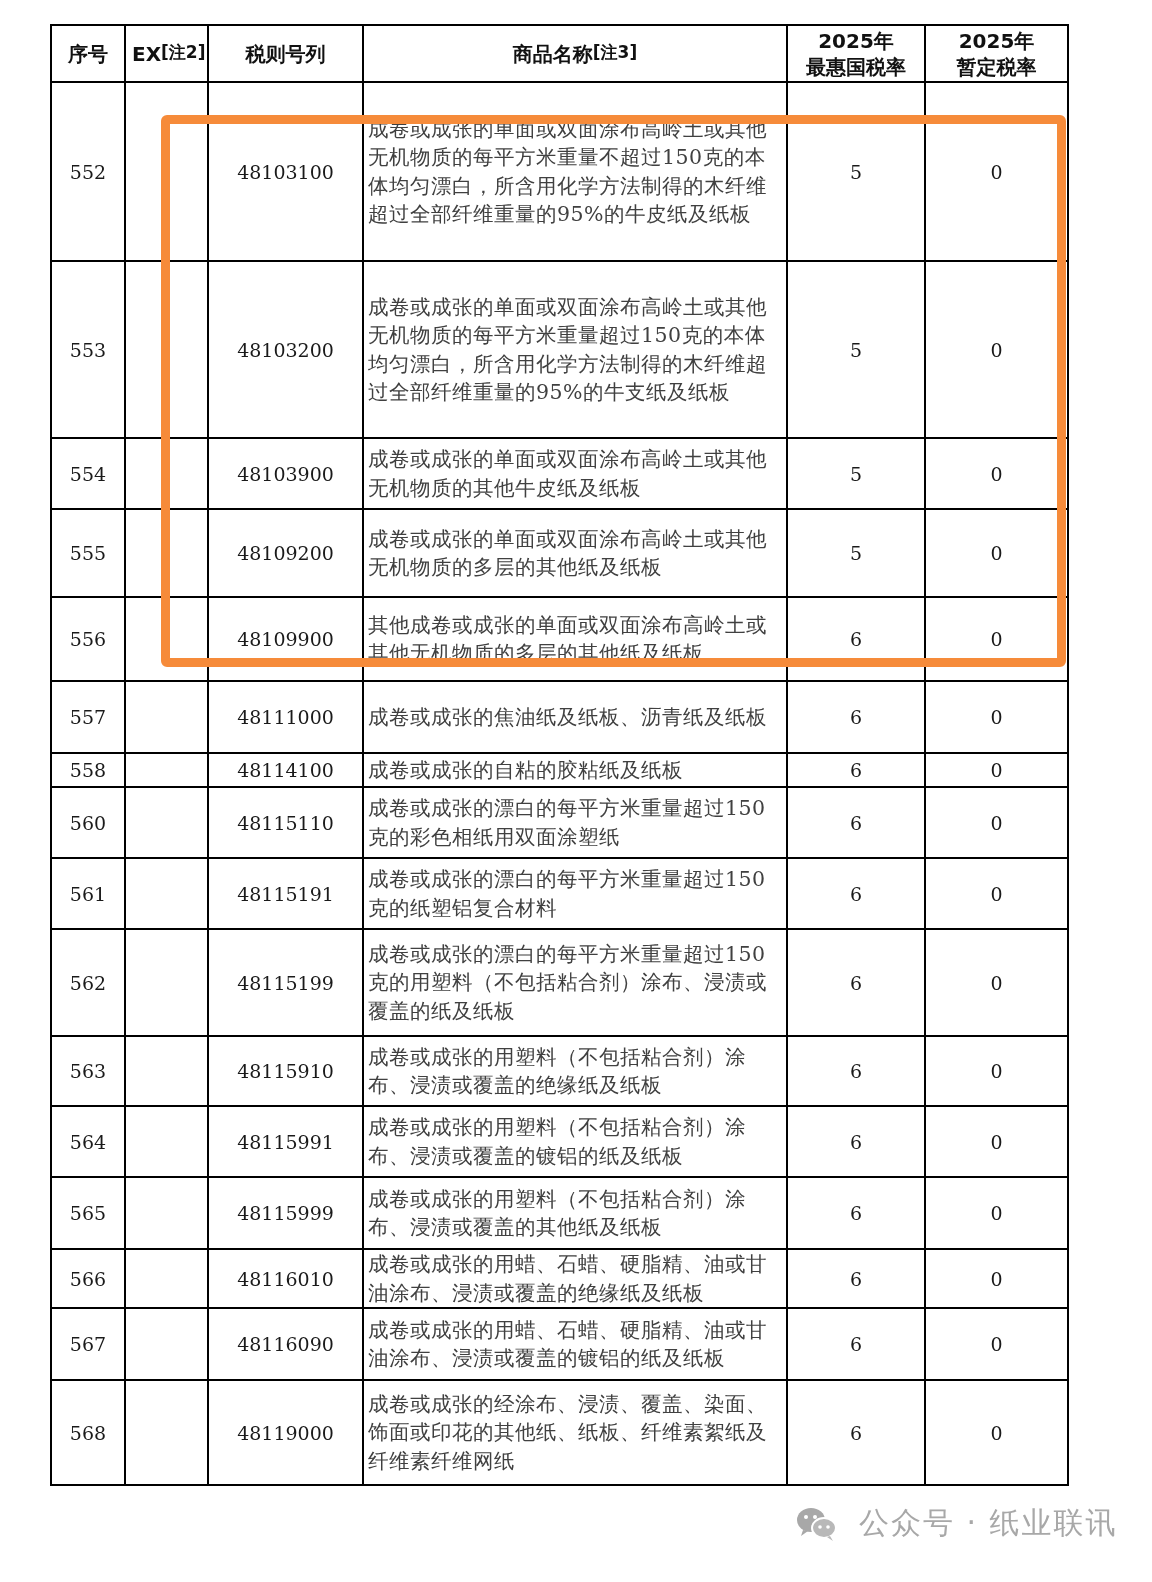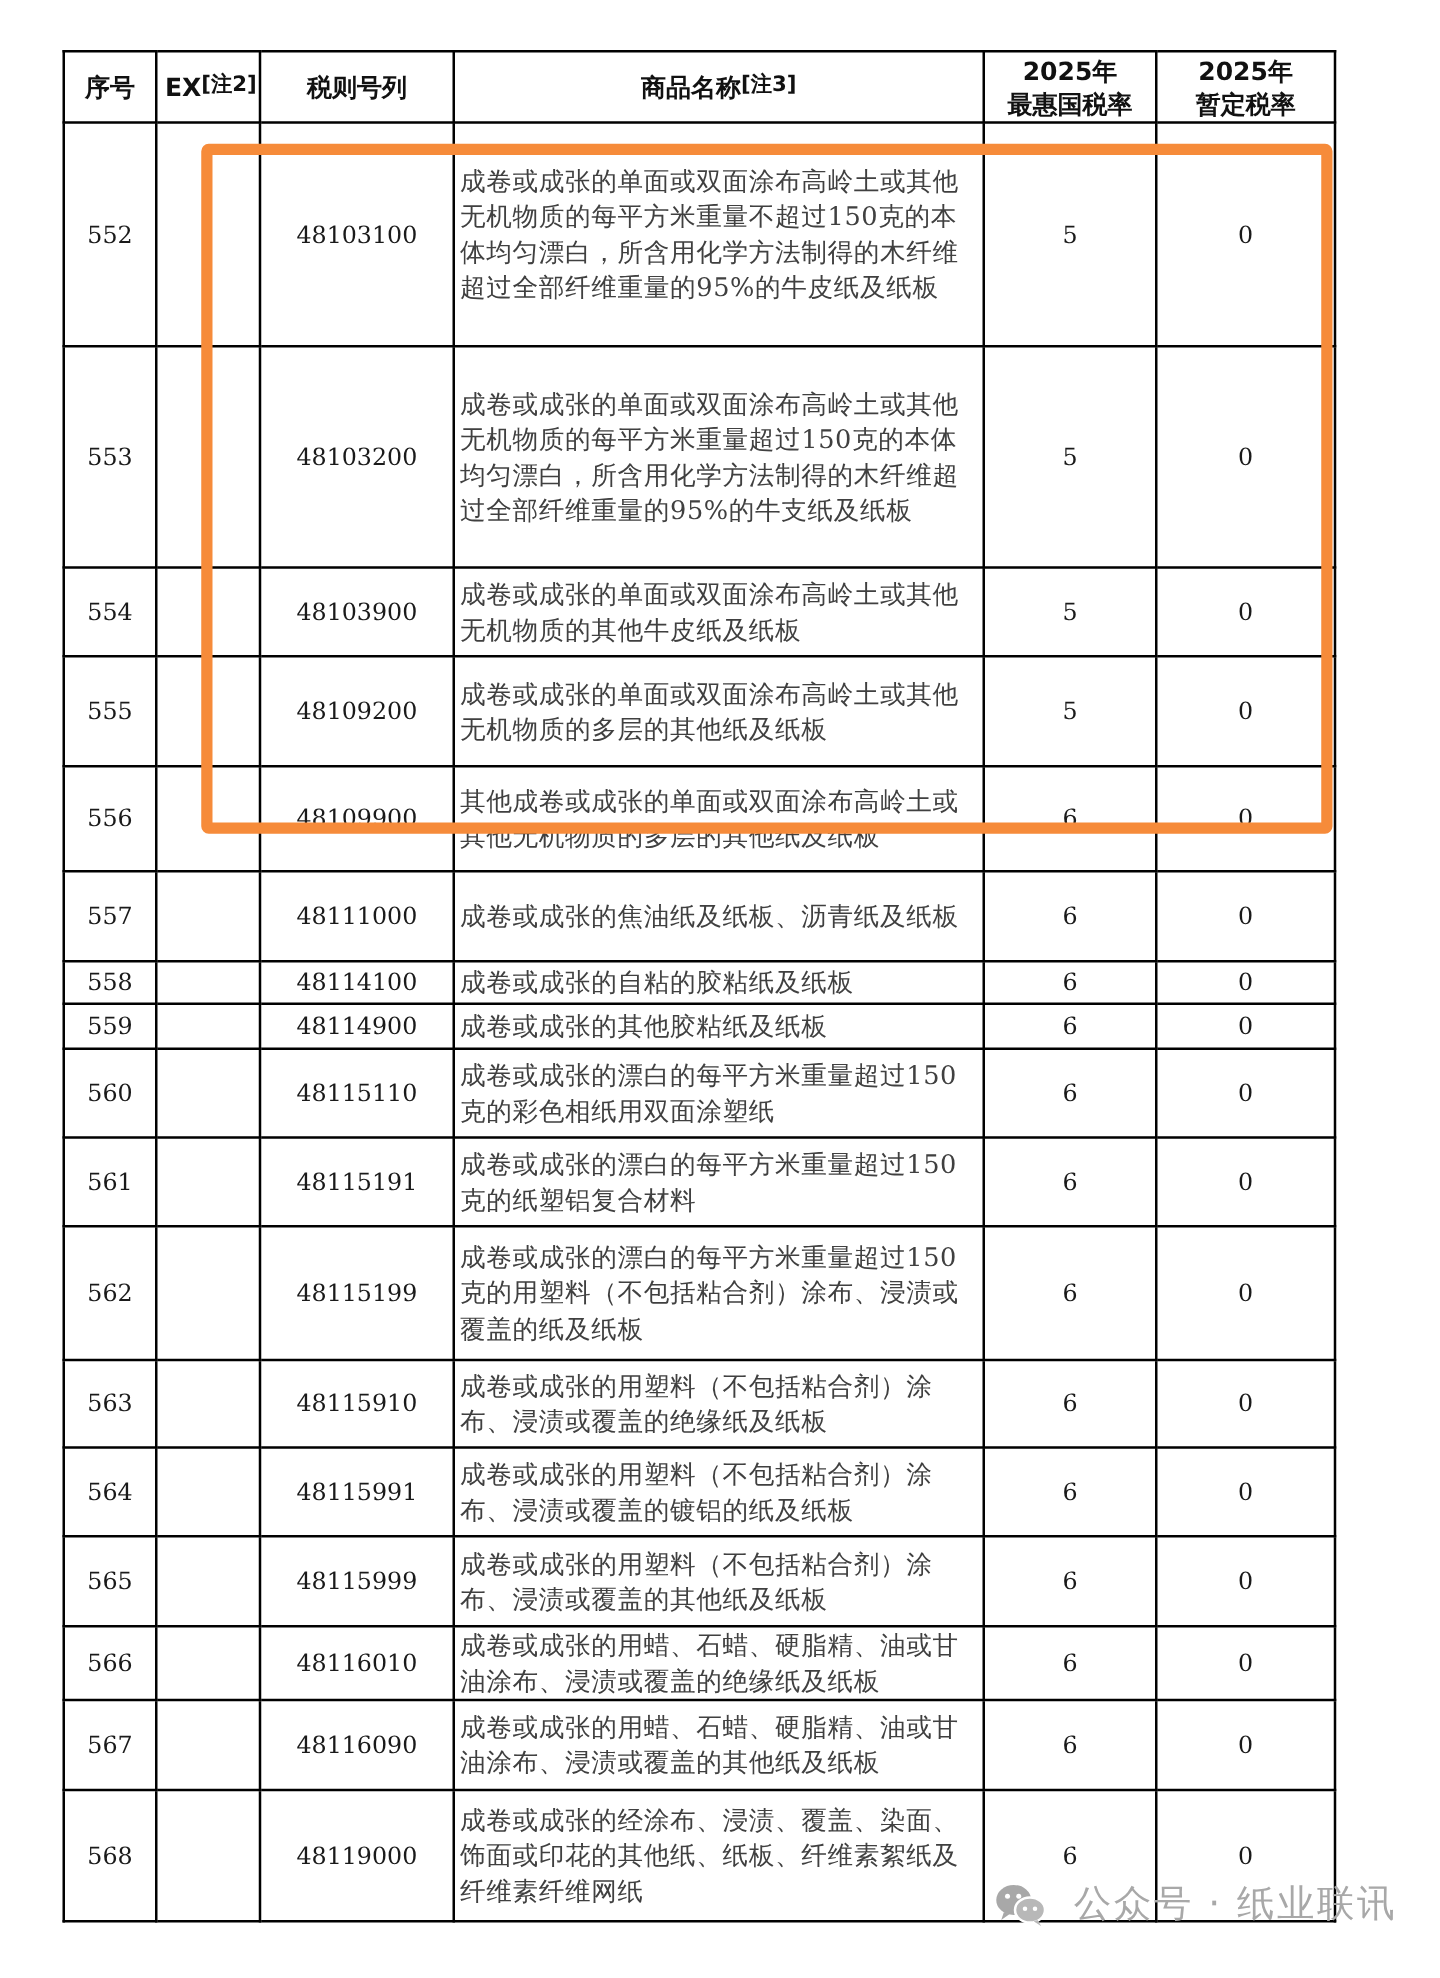--- a/index.html
+++ b/index.html
@@ -1,18 +1,18 @@
 <!DOCTYPE html>
 <html><head>
 <meta charset="utf-8">
 <style>
   html, body { margin:0; padding:0; background:#ffffff; }
   body { width:1152px; height:1582px; position:relative; overflow:hidden;
          font-family: "DejaVu Serif", "Liberation Serif", serif; color:#1a1a1a; }
-  #tbl { position:absolute; left:50px; top:40px; border-collapse:collapse; table-layout:fixed; }
+  #tbl { position:absolute; left:50px; top:24px; border-collapse:collapse; table-layout:fixed; }
   #tbl td, #tbl th { border:2px solid #000; padding:0; text-align:center; vertical-align:middle; box-sizing:border-box; }
   #tbl th { font-family:"DejaVu Sans","Liberation Sans",sans-serif; font-weight:bold; font-size:20px; color:#111; line-height:26px; }
   #tbl th sup { font-size:17px; vertical-align:top; position:relative; top:-2px; }
   #tbl td { font-size:19px; }
   #tbl td.name { text-align:left; padding-left:4px; padding-right:2px; font-size:20.5px; line-height:28.5px; letter-spacing:0.5px; color:#404040; }
   .num { font-family:"DejaVu Serif","Liberation Serif",serif; }
   #hl { position:absolute; left:161px; top:115px; width:905px; height:552px; border:9px solid #f68b3a;
         border-radius:6px; box-sizing:border-box; pointer-events:none; }
   #wm { position:absolute; left:795px; top:1503px; display:flex; align-items:center; gap:20px;
         color:#a8a8a8; font-family:"DejaVu Sans","Liberation Sans",sans-serif; font-size:30px; letter-spacing:2px; }
@@ -96,28 +96,20 @@
         <td class="num">0</td>
       </tr>
       <tr style="height: 34px;">
         <td class="num">558</td>
         <td></td>
         <td class="num">48114100</td>
         <td class="name">成卷或成张的自粘的胶粘纸及纸板</td>
         <td class="num">6</td>
         <td class="num">0</td>
       </tr>
-      <tr style="height: 36px;">
-        <td class="num">559</td>
-        <td></td>
-        <td class="num">48114900</td>
-        <td class="name">成卷或成张的其他胶粘纸及纸板</td>
-        <td class="num">6</td>
-        <td class="num">0</td>
-      </tr>
       <tr style="height: 71px;">
         <td class="num">560</td>
         <td></td>
         <td class="num">48115110</td>
         <td class="name">成卷或成张的漂白的每平方米重量超过150克的彩色相纸用双面涂塑纸</td>
         <td class="num">6</td>
         <td class="num">0</td>
       </tr>
       <tr style="height: 71px;">
         <td class="num">561</td>
@@ -164,21 +156,21 @@
         <td></td>
         <td class="num">48116010</td>
         <td class="name">成卷或成张的用蜡、石蜡、硬脂精、油或甘油涂布、浸渍或覆盖的绝缘纸及纸板</td>
         <td class="num">6</td>
         <td class="num">0</td>
       </tr>
       <tr style="height: 72px;">
         <td class="num">567</td>
         <td></td>
         <td class="num">48116090</td>
-        <td class="name">成卷或成张的用蜡、石蜡、硬脂精、油或甘油涂布、浸渍或覆盖的其他纸及纸板</td>
+        <td class="name">成卷或成张的用蜡、石蜡、硬脂精、油或甘油涂布、浸渍或覆盖的镀铝的纸及纸板</td>
         <td class="num">6</td>
         <td class="num">0</td>
       </tr>
       <tr style="height: 105px;">
         <td class="num">568</td>
         <td></td>
         <td class="num">48119000</td>
         <td class="name">成卷或成张的经涂布、浸渍、覆盖、染面、饰面或印花的其他纸、纸板、纤维素絮纸及纤维素纤维网纸</td>
         <td class="num">6</td>
         <td class="num">0</td>

